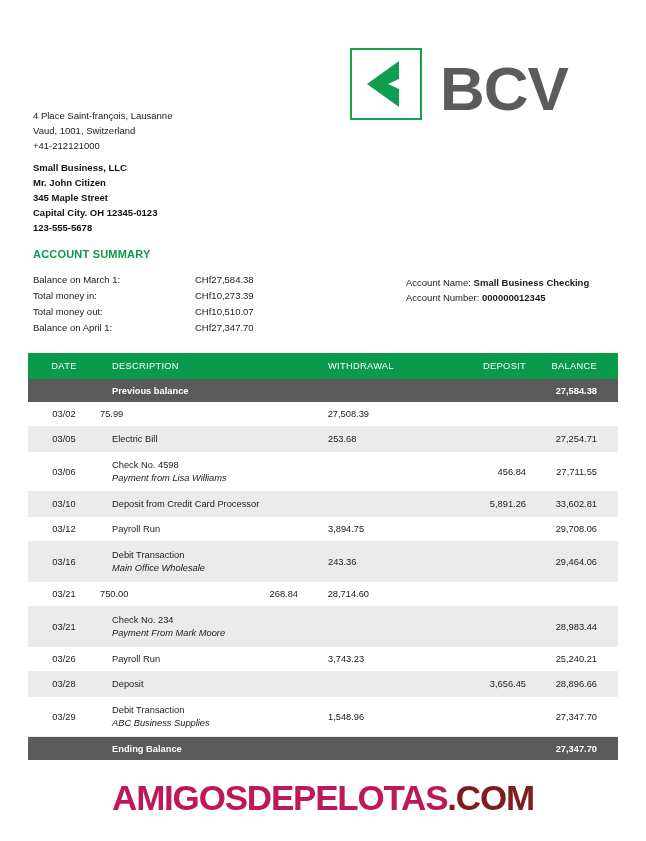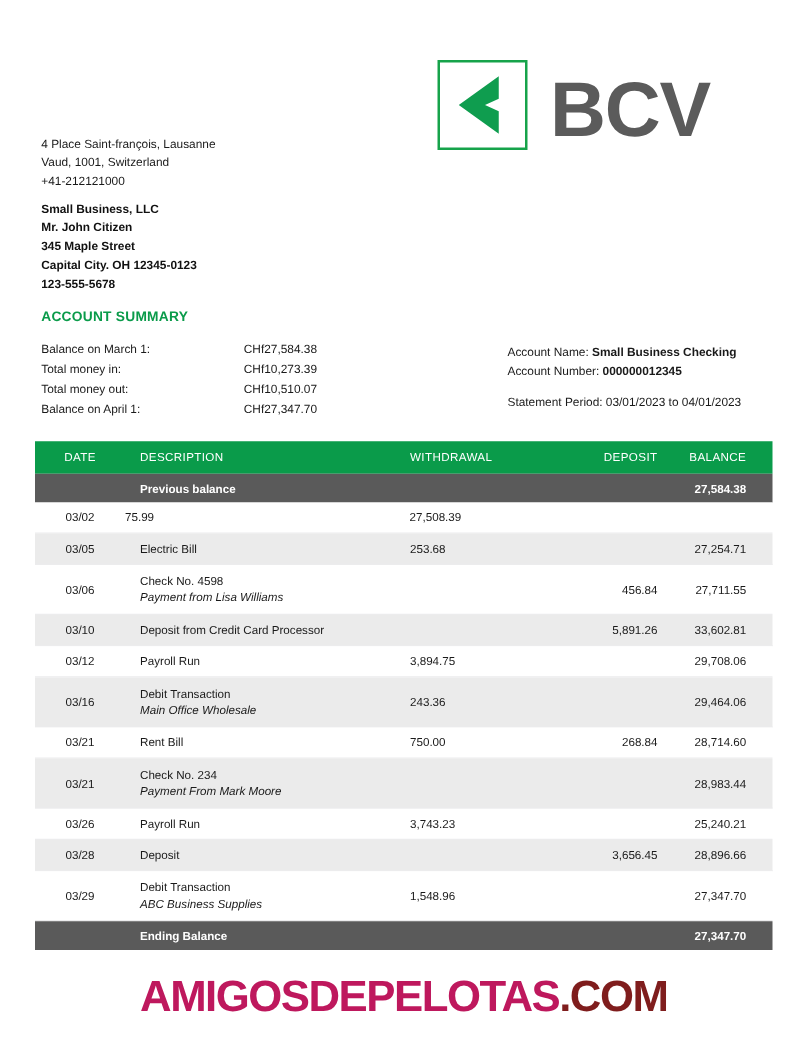--- a/index.html
+++ b/index.html
@@ -229,21 +229,20 @@
   </div>
 
   <div class="account-info">
     <div>
       <span class="ai-label">Account Name: </span><span class="ai-value">Small Business Checking</span>
     </div>
     <div>
       <span class="ai-label">Account Number: </span><span class="ai-value">000000012345</span>
     </div>
   </div>
-  <div class="statement-period">Statement Period: 03/01/2023 to 04/01/2023</div>
 
   <div class="table">
 
     <div class="trow thead">
       <span class="c-date">DATE</span>
       <span class="c-desc">DESCRIPTION</span>
       <span class="c-wd">WITHDRAWAL</span>
       <span class="c-dep">DEPOSIT</span>
       <span class="c-bal">BALANCE</span>
     </div>
@@ -310,23 +309,20 @@
         <span class="desc-main">Debit Transaction</span>
         <span class="desc-sub">Main Office Wholesale</span>
       </span>
       <span class="c-wd">243.36</span>
       <span class="c-dep"></span>
       <span class="c-bal">29,464.06</span>
     </div>
 
     <div class="trow body-row plain">
       <span class="c-date">03/21</span>
-      <span class="c-desc">
-        <span class="desc-main">Rent Bill</span>
-      </span>
       <span class="c-wd">750.00</span>
       <span class="c-dep">268.84</span>
       <span class="c-bal">28,714.60</span>
     </div>
 
     <div class="trow body-row shaded tall">
       <span class="c-date">03/21</span>
       <span class="c-desc">
         <span class="desc-main">Check No. 234</span>
         <span class="desc-sub">Payment From Mark Moore</span>

